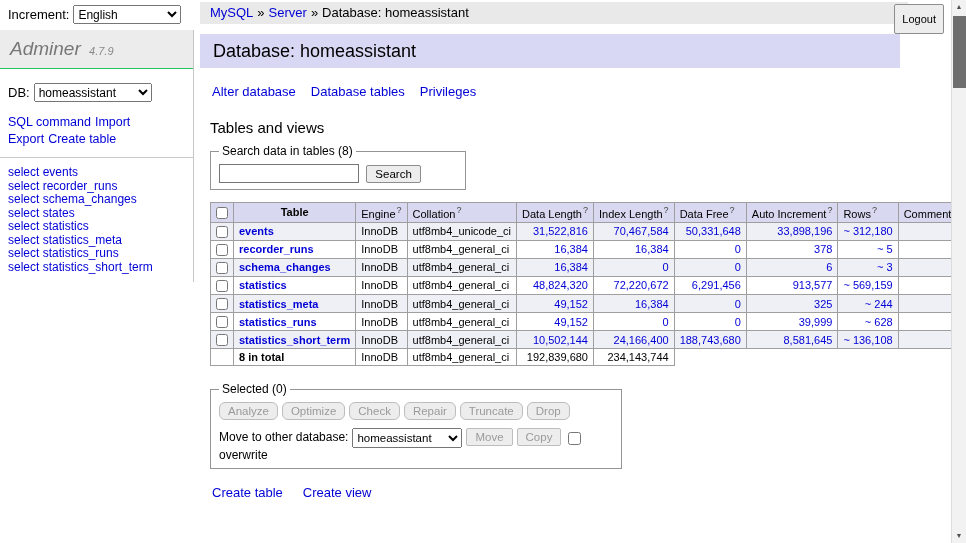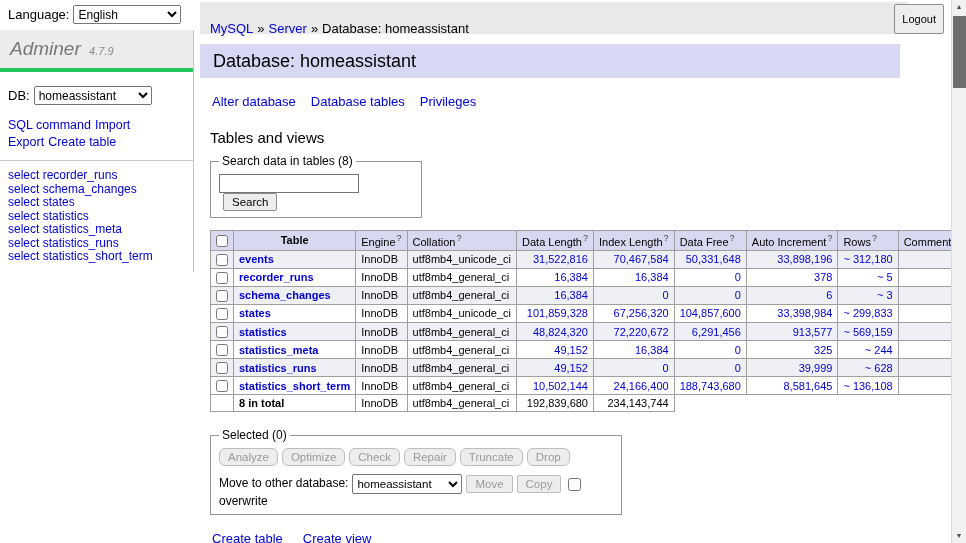--- a/index.html
+++ b/index.html
@@ -8,42 +8,42 @@
   .page { position:relative; width:966px; height:543px; overflow:hidden; background:#fff; font-size:13px; }
 
   a { color:#0000d6; text-decoration:none; cursor:pointer; }
 
   
   .lang-row { position:absolute; top:5px; left:8px; font-size:13px; }
   .lang-row select { width:108px; height:19px; font-size:12px; margin-left:4px; font-family:inherit; }
 
   
   .sidebar { position:absolute; top:30px; left:0; width:194px; border-right:1px solid #c6c6c6; padding-bottom:8px; background:#fff; }
-  .brand { background:#ececec; border-bottom:4px solid #22c55e; padding:8px 10px; font-size:19px; color:#777; font-style:italic; font-weight:400; }
+  .brand { background:#ececec; border-bottom:1px solid #22c55e; padding:8px 10px; font-size:19px; color:#777; font-style:italic; font-weight:400; }
   .brand .ver { font-size:11px; color:#888; margin-left:3px; font-style:italic; }
   .db-row { margin:14px 0 0 8px; font-size:13px; }
   .db-row select { width:118px; height:19px; font-size:12px; margin-left:4px; font-family:inherit; }
   .actions { margin:12px 0 0 8px; font-size:12.5px; line-height:17px; }
   .actions a { margin-right:4px; }
   .sb-divider { border-top:1px solid #c9c9c9; margin-top:9px; width:100%; }
   .tlinks { margin:8px 0 0 8px; font-size:12px; line-height:13.5px; }
   .tlinks a { display:block; }
 
   
   .main { position:absolute; left:200px; top:0; width:712px; }
-  .breadcrumb { margin-top:2px; height:22px; line-height:22px; background:#e9e9e9; padding:16px 10px; width:708px; font-size:13px; }
+  .breadcrumb { margin-top:2px; height:22px; line-height:22px; background:#e9e9e9; padding:0 10px; width:708px; font-size:13px; }
   .breadcrumb .sep { color:#000; margin:0 4px; }
   .title { margin-top:10px; width:700px; height:34px; line-height:34px; background:#d8d8f5; padding:0 13px; font-size:18px; font-weight:400; }
   .navlinks { margin:16px 0 0 12px; font-size:13px; }
   .navlinks a { margin-right:15px; }
   h3.section { margin:20px 0 4px 10px; font-size:15px; font-weight:400; }
 
   fieldset { border:1px solid #949494; padding:6px 8px; font-size:12px; }
   legend { font-size:12px; padding:0 3px; }
-  .search-fs { margin:8px 0 0 10px; width:212px; }
+  .search-fs { margin:8px 0 0 10px; width:256px; }
   .search-fs input[type="text"] { width:140px; height:19px; border:1px solid #767676; font-size:12px; padding:1px 3px; background:#fff; vertical-align:middle; }
   .btn { border:1px solid #8d8d8d; background:#ededed; font-size:11.5px; padding:2px 8px; border-radius:2px; color:#000; font-family:inherit; cursor:pointer; }
   .btn:disabled { color:#9a9a9a; border-color:#bdbdbd; background:#ededed; }
   .search-fs .btn { margin-left:4px; vertical-align:middle; }
 
   
   table.tables { border-collapse:collapse; margin:12px 0 0 10px; font-size:11px; white-space:nowrap; }
   table.tables th, table.tables td { border:1px solid #9f9f9f; padding:2px 5px; height:17px; }
   table.tables thead th { background:#d8d8f0; font-weight:400; text-align:left; }
   table.tables thead th.tblhead { text-align:center; font-weight:700; }
@@ -83,37 +83,38 @@
   .sb-arrow { height:14px; text-align:center; font-size:7px; color:#4f4f4f; line-height:14px; cursor:pointer; }
   .sb-arrow.down { position:absolute; bottom:0; left:0; width:100%; }
   .sb-thumb { position:absolute; top:16px; left:1px; width:13px; height:72px; background:#6e6e6e; cursor:pointer; }
 </style>
 </head>
 <body>
 
 <div class="page">
 
   <div class="lang-row">
-    <span>Language:</span><select><option>English</option></select>
+    <span>Increment:</span><select><option>English</option></select>
   </div>
 
   <div class="sidebar">
     <h1 class="brand"><span>Adminer</span> <span class="ver">4.7.9</span></h1>
     <div class="db-row">
       <span>DB:</span><select><option>homeassistant</option></select>
     </div>
     <p class="actions">
       
     <a>SQL command</a><a>Import</a></p>
     <p class="actions" style="margin-top:0;">
       
     <a>Export</a><a>Create table</a></p>
     <div class="sb-divider"></div>
     <p class="tlinks">
 
+    <a>select events</a>
         <a>select recorder_runs</a>
         <a>select schema_changes</a>
         <a>select states</a>
         <a>select statistics</a>
         <a>select statistics_meta</a>
         <a>select statistics_runs</a>
         <a>select statistics_short_term</a>
       </p>
   </div>
 
@@ -189,32 +190,20 @@
             <td>InnoDB</td>
             <td>utf8mb4_general_ci</td>
             <td class="num"><a>16,384</a></td>
             <td class="num"><a>0</a></td>
             <td class="num"><a>0</a></td>
             <td class="num"><a>6</a></td>
             <td class="num"><a>~ 3</a></td>
             <td></td>
           </tr>
 
-          <tr>
-            <td class="check"><input type="checkbox" style=""></td>
-            <td class="name-cell"><a>states</a></td>
-            <td>InnoDB</td>
-            <td>utf8mb4_unicode_ci</td>
-            <td class="num"><a>101,859,328</a></td>
-            <td class="num"><a>67,256,320</a></td>
-            <td class="num"><a>104,857,600</a></td>
-            <td class="num"><a>33,398,984</a></td>
-            <td class="num"><a>~ 299,833</a></td>
-            <td></td>
-          </tr>
 
           <tr>
             <td class="check"><input type="checkbox" style=""></td>
             <td class="name-cell"><a>statistics</a></td>
             <td>InnoDB</td>
             <td>utf8mb4_general_ci</td>
             <td class="num"><a>48,824,320</a></td>
             <td class="num"><a>72,220,672</a></td>
             <td class="num"><a>6,291,456</a></td>
             <td class="num"><a>913,577</a></td>

